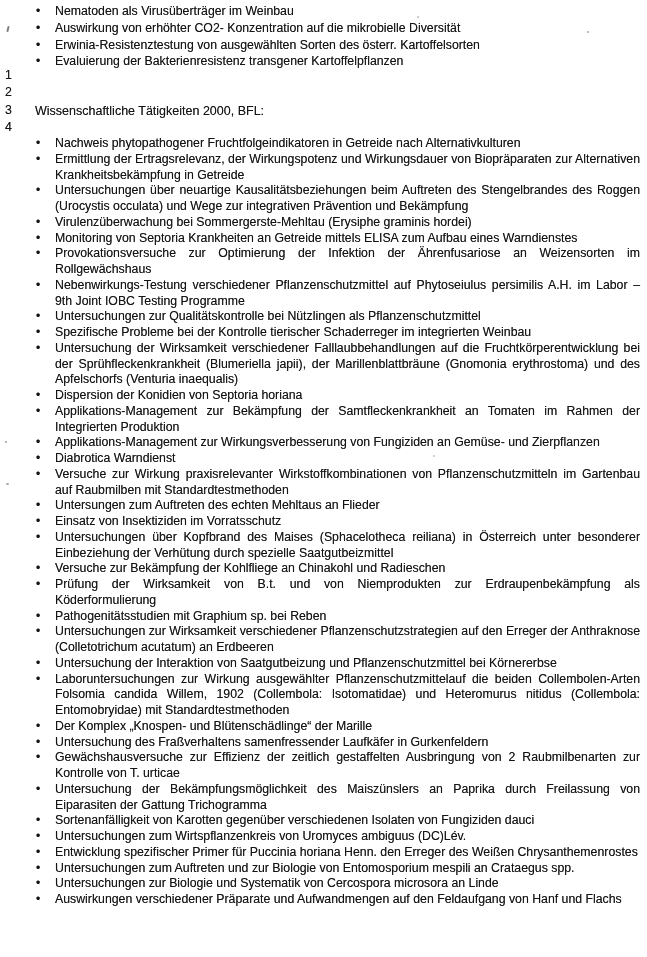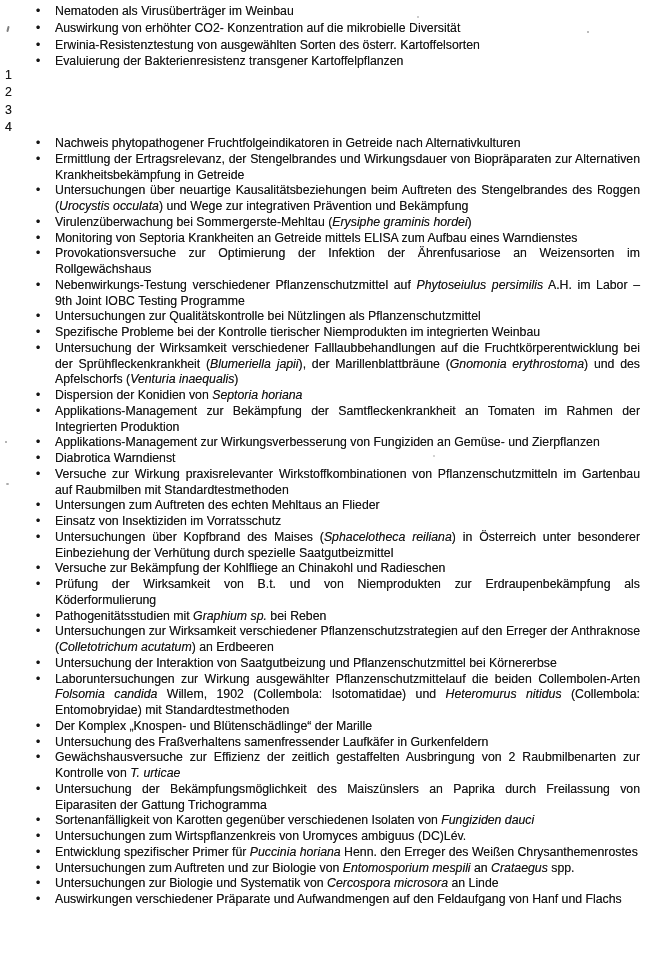--- a/index.html
+++ b/index.html
@@ -33,21 +33,21 @@
     position: absolute; top: 136px; left: 0; right: 7px;
     font-size: 12.3px; line-height: 15.75px;
   }
 
   .row { display: flex; align-items: flex-start; }
   .dot {
     flex: 0 0 19px; margin-left: 36px;
     font-size: 12px;
   }
   .txt { flex: 1 1 auto; text-align: justify; }
-  .it { font-style: italic; }
+  .it { }
 
   
   .artifact { position: absolute; background: #3a3a3a; border-radius: 50%; }
   .a1 { left: 7px;  top: 26px;  width: 2px; height: 6px; border-radius: 2px; transform: rotate(14deg); opacity: .65; }
   .a2 { left: 587px; top: 31px; width: 2px; height: 2px; opacity: .45; }
   .a3 { left: 417px; top: 16px; width: 2px; height: 2px; opacity: .35; }
   .a4 { left: 5px;  top: 441px; width: 2px; height: 2px; opacity: .5; }
   .a5 { left: 6px;  top: 483px; width: 3px; height: 2px; opacity: .45; }
   .a6 { left: 433px; top: 455px; width: 2px; height: 2px; opacity: .3; }
 </style>
@@ -74,29 +74,30 @@
       <div class="row">
         <span class="dot">•</span>
         <span class="txt"><span>Erwinia-Resistenztestung von ausgewählten Sorten des österr. Kartoffelsorten</span></span>
       </div>
       <div class="row">
         <span class="dot">•</span>
         <span class="txt"><span>Evaluierung der Bakterienresistenz transgener Kartoffelpflanzen</span></span>
       </div>
     </div>
 
+  <div class="heading">Wissenschaftliche Tätigkeiten 2000, BFL:</div>
 
   <div class="main-list">
       <div class="row">
         <span class="dot">•</span>
         <span class="txt"><span>Nachweis phytopathogener Fruchtfolgeindikatoren in Getreide nach Alternativkulturen</span></span>
       </div>
       <div class="row">
         <span class="dot">•</span>
-        <span class="txt"><span>Ermittlung der Ertragsrelevanz, der Stengelbrandes und Wirkungsdauer von Biopräparaten zur Alternativen Krankheitsbekämpfung in Getreide</span></span>
+        <span class="txt"><span>Ermittlung der Ertragsrelevanz, der Wirkungspotenz und Wirkungsdauer von Biopräparaten zur Alternativen Krankheitsbekämpfung in Getreide</span></span>
       </div>
       <div class="row">
         <span class="dot">•</span>
         <span class="txt"><span>Untersuchungen über neuartige Kausalitätsbeziehungen beim Auftreten des Stengelbrandes des Roggen (</span><span class="it">Urocystis occulata</span><span>) und Wege zur integrativen Prävention und Bekämpfung</span></span>
       </div>
       <div class="row">
         <span class="dot">•</span>
         <span class="txt"><span>Virulenzüberwachung bei Sommergerste-Mehltau (</span><span class="it">Erysiphe graminis hordei</span><span>)</span></span>
       </div>
       <div class="row">
@@ -110,21 +111,21 @@
       <div class="row">
         <span class="dot">•</span>
         <span class="txt"><span>Nebenwirkungs-Testung verschiedener Pflanzenschutzmittel auf </span><span class="it">Phytoseiulus persimilis</span><span> A.H. im Labor – 9th Joint IOBC Testing Programme</span></span>
       </div>
       <div class="row">
         <span class="dot">•</span>
         <span class="txt"><span>Untersuchungen zur Qualitätskontrolle bei Nützlingen als Pflanzenschutzmittel</span></span>
       </div>
       <div class="row">
         <span class="dot">•</span>
-        <span class="txt"><span>Spezifische Probleme bei der Kontrolle tierischer Niemprodukten im integrierten Weinbau</span></span>
+        <span class="txt"><span>Spezifische Probleme bei der Kontrolle tierischer Schaderreger im integrierten Weinbau</span></span>
       </div>
       <div class="row">
         <span class="dot">•</span>
         <span class="txt"><span>Untersuchung der Wirksamkeit verschiedener Falllaubbehandlungen auf die Fruchtkörperentwicklung bei der Sprühfleckenkrankheit (</span><span class="it">Blumeriella japii</span><span>), der Marillenblattbräune (</span><span class="it">Gnomonia erythrostoma</span><span>) und des Apfelschorfs (</span><span class="it">Venturia inaequalis</span><span>)</span></span>
       </div>
       <div class="row">
         <span class="dot">•</span>
         <span class="txt"><span>Dispersion der Konidien von </span><span class="it">Septoria horiana</span></span>
       </div>
       <div class="row">

